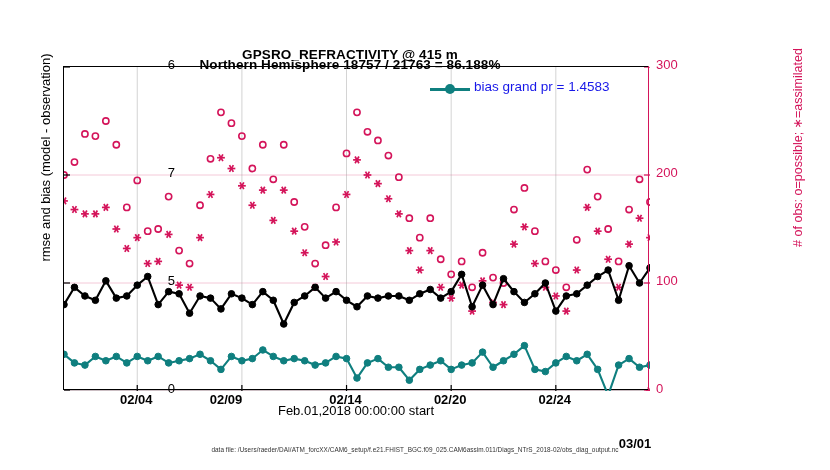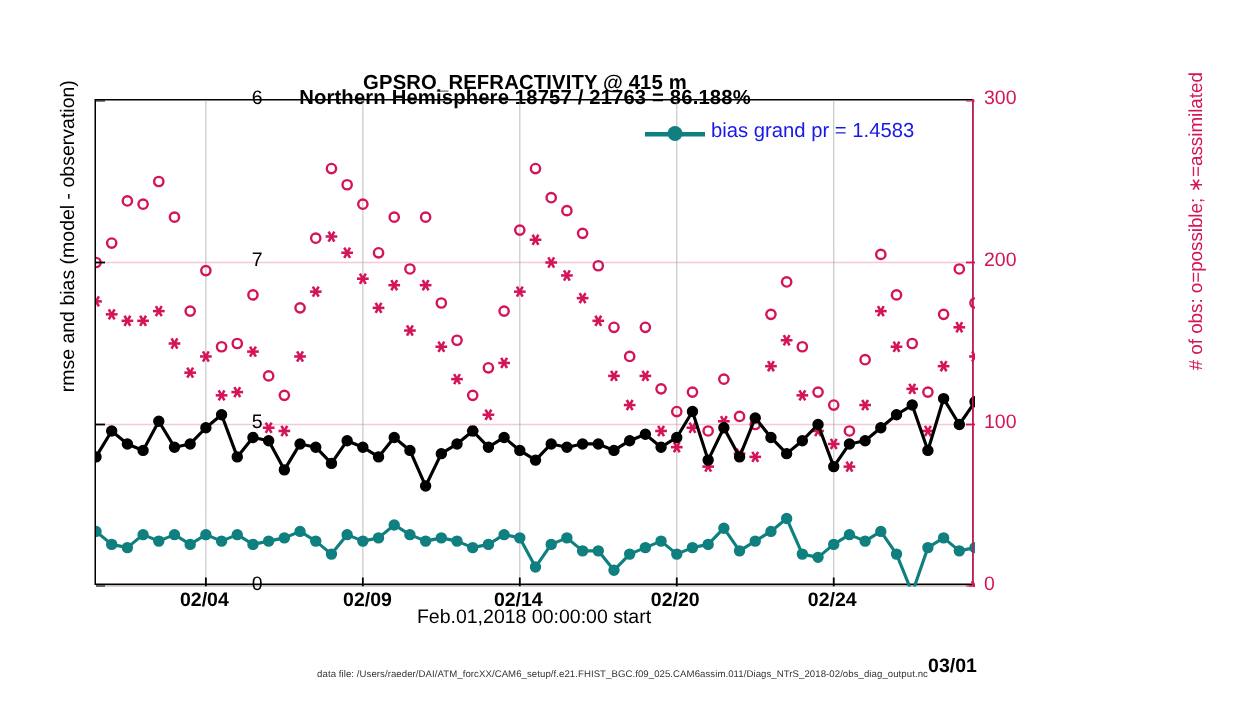--- a/index.html
+++ b/index.html
@@ -607,18 +607,18 @@
   <div id="footer">data file: /Users/raeder/DAI/ATM_forcXX/CAM6_setup/f.e21.FHIST_BGC.f09_025.CAM6assim.011/Diags_NTrS_2018-02/obs_diag_output.nc</div>
 <div class="ytick-left" style="top: 381px;">0</div>
     <div class="ytick-left" style="top: 273px;">5</div>
     <div class="ytick-left" style="top: 165px;">7</div>
     <div class="ytick-left" style="top: 57px;">6</div>
     <div class="ytick-right" style="top: 381px;">0</div>
     <div class="ytick-right" style="top: 273px;">100</div>
     <div class="ytick-right" style="top: 165px;">200</div>
     <div class="ytick-right" style="top: 57px;">300</div>
     <div class="xtick" style="left: 106.25px;">02/04</div>
-    <div class="xtick" style="left: 215px;">02/09</div>
+    <div class="xtick" style="left: 196px;">02/09</div>
     <div class="xtick" style="left: 315.536px; text-align: center;">02/14</div>
     <div class="xtick" style="left: 420.179px;">02/20</div>
     <div class="xtick" style="left: 524.821px;">02/24</div>
     <div class="xtick" style="left: 605px; margin-top: 44px;">03/01</div>
   </div>
 
 </body></html>

